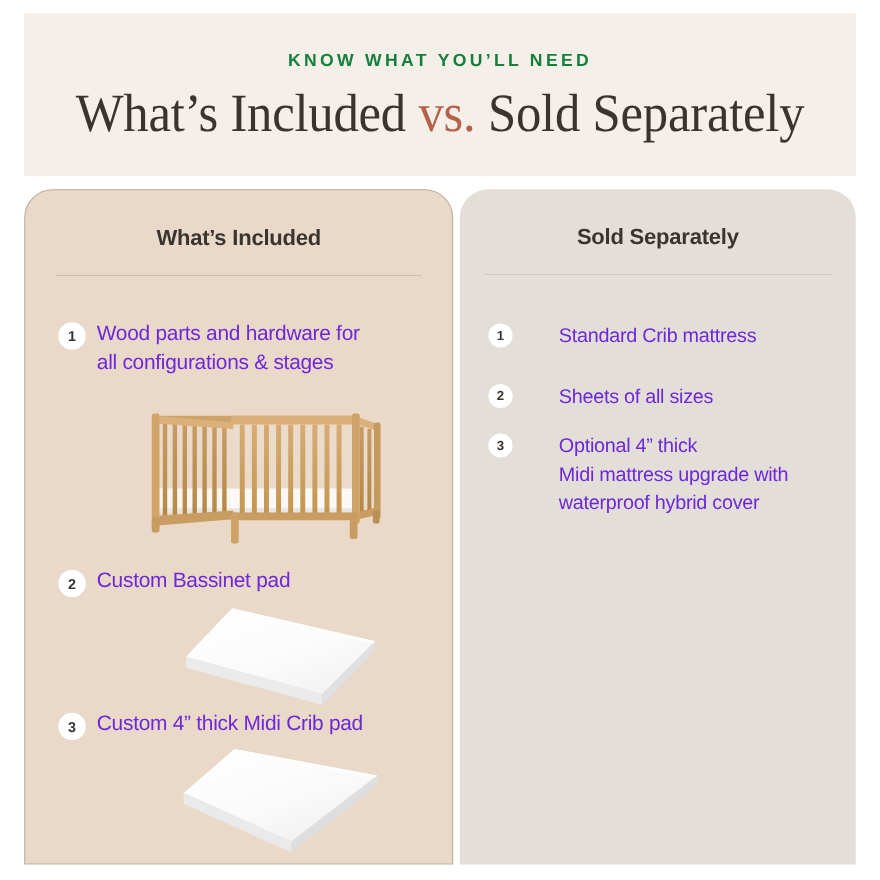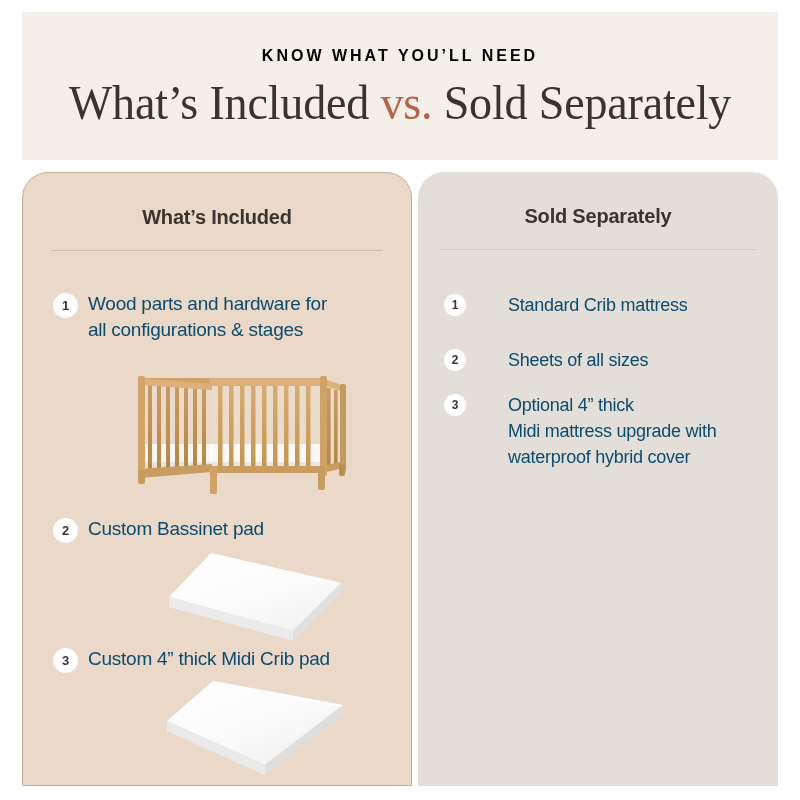--- a/index.html
+++ b/index.html
@@ -34,21 +34,21 @@
     text-align: center;
     overflow: hidden;
   }
   .eyebrow {
     position: absolute;
     left: 0; right: 0;
     top: 35px;
     font-size: 16px;
     font-weight: 700;
     letter-spacing: 3.0px;
-    color: #000000;
+    color: #15803d;
     text-transform: uppercase;
     font-family: "Liberation Sans", sans-serif;
   }
   .headline {
     position: absolute;
     left: 0; right: 0;
     top: 62px;
     font-family: "Liberation Serif", serif;
     font-size: 49px;
     font-weight: 400;
@@ -144,21 +144,21 @@
   }
   .card-right .badge {
     width: 22px; height: 22px;
     font-size: 12px;
     margin-top: 2px;
     margin-right: 9px;
   }
   .item-text {
     font-size: 19px;
     line-height: 26px;
-    color: #0c4a6e;
+    color: #6d28d9;
     letter-spacing: -0.25px;
     white-space: pre-line;
   }
   .card-right .item-text {
     font-size: 18px;
     line-height: 26px;
     margin-left: 33px;
   }
 
   

